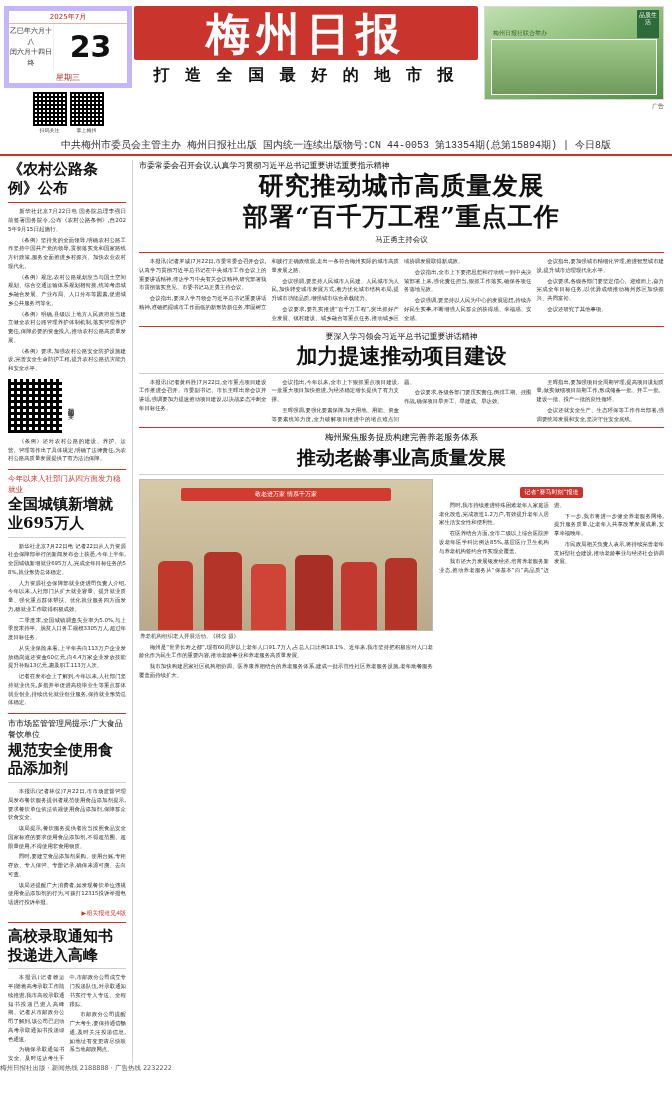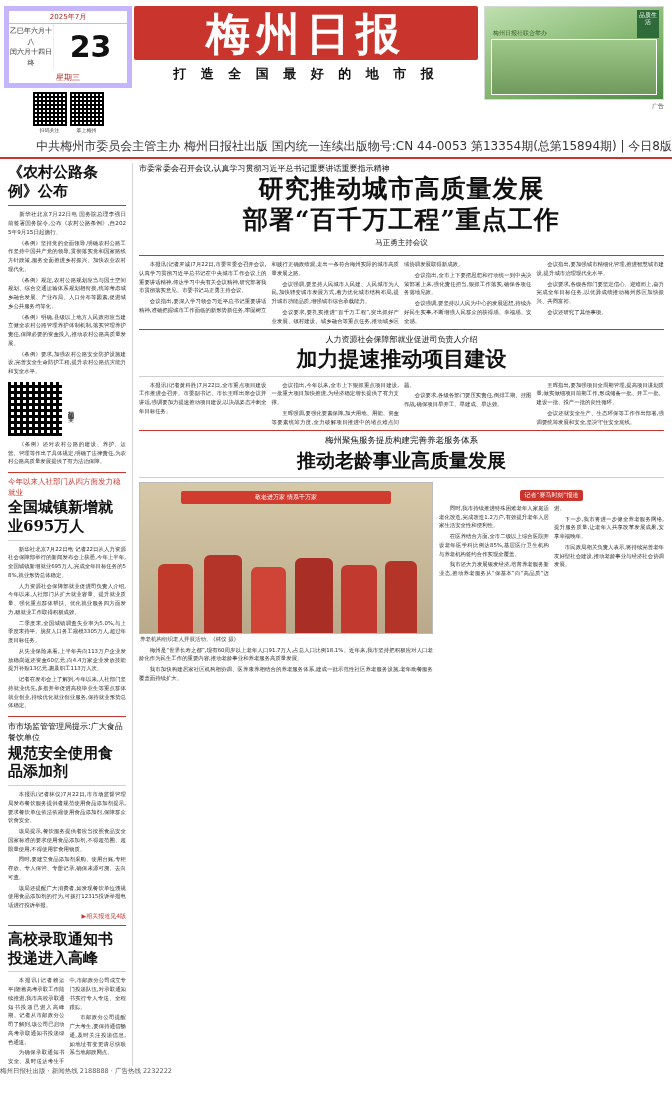--- a/index.html
+++ b/index.html
@@ -19,31 +19,31 @@
   .qr-row{display:flex;gap:3px;margin-top:4px;}
   .qr{width:34px;height:34px;background:
       repeating-linear-gradient(0deg,#000 0 2px,#fff 2px 4px),
       repeating-linear-gradient(90deg,#000 0 2px,rgba(255,255,255,0) 2px 4px);
       background-blend-mode:multiply;}
   .qr-cap{font-size:5px;text-align:center;color:#444;width:34px;line-height:1.2;margin-top:1px;}
 
   .md-center{flex:1;display:flex;flex-direction:column;align-items:center;justify-content:flex-start;}
   .title-band{width:100%;background:#c9352c;color:#fff;text-align:center;border-radius:2px;padding:6px 0 4px;}
   .title-band .t{font-family:"DejaVu Serif","Liberation Serif",serif;font-size:44px;font-weight:bold;letter-spacing:6px;line-height:1;}
-  .slogan{margin-top:5px;font-size:13px;letter-spacing:5px;color:#111;font-family:"DejaVu Serif","Liberation Serif",serif;font-weight:bold;}
+  .slogan{margin-top:5px;font-size:16px;letter-spacing:5px;color:#111;font-family:"DejaVu Serif","Liberation Serif",serif;font-weight:bold;}
 
   .md-right{width:180px;display:flex;flex-direction:column;}
   .ad-box{height:92px;border:1px solid #d8d8d8;background:linear-gradient(160deg,#bfe0b0,#7fb36a 60%,#4d8c47);position:relative;overflow:hidden;}
   .ad-title{position:absolute;top:4px;left:6px;right:6px;text-align:center;font-size:15px;font-weight:bold;color:#2f5d1f;letter-spacing:1px;}
   .ad-sub{position:absolute;top:22px;left:8px;font-size:6px;color:#355c22;}
   .ad-photo{position:absolute;bottom:4px;left:6px;right:6px;height:54px;background:linear-gradient(180deg,#9ec98a,#6f9a5c);border:1px solid #fff;}
   .ad-seal{position:absolute;top:3px;right:4px;width:22px;height:26px;background:#2f6b3a;color:#fff;font-size:6px;text-align:center;line-height:1.1;padding-top:2px;}
   .ad-foot{font-size:6px;color:#555;text-align:right;padding-top:2px;}
 
-  .md-meta{font-size:12px;text-align:right;color:#333;padding:3px 0 2px;border-bottom:2px solid #c9352c;}
+  .md-meta{font-size:10px;text-align:center;color:#333;padding:3px 0 2px;border-bottom:2px solid #c9352c;font-family:Liberation Mono, monospace;}
   .md-meta2{font-size:6.5px;text-align:left;color:#555;padding:1px 0 3px;}
 
   
   .body{display:flex;padding:4px 8px 0 8px;gap:6px;}
   .col{display:flex;flex-direction:column;}
   .col1{width:118px;}
   .col3{flex:1;}
   .vrule{width:1px;background:#d4d4d4;}
 
   .hl{font-family:"DejaVu Serif","Liberation Serif",serif;font-weight:bold;color:#111;}
@@ -204,21 +204,21 @@
         <p>会议要求,要扎实推进“百千万工程”,突出抓好产业发展、镇村建设、城乡融合等重点任务,推动城乡区域协调发展取得新成效。</p>
         <p>会议指出,全市上下要把思想和行动统一到中央决策部署上来,强化责任担当,狠抓工作落实,确保各项任务落地见效。</p>
         <p>会议强调,要坚持以人民为中心的发展思想,持续办好民生实事,不断增强人民群众的获得感、幸福感、安全感。</p>
         <p>会议指出,要加强城市精细化管理,推进智慧城市建设,提升城市治理现代化水平。</p>
         <p>会议要求,各级各部门要坚定信心、迎难而上,奋力完成全年目标任务,以优异成绩推动梅州苏区加快振兴、共同富裕。</p>
         <p>会议还研究了其他事项。</p>
       </div>
 
       <div class="rule"></div>
 
-      <div class="kicker-b" style="text-align:center">人力资源社会保障部就业促进司负责人介绍</div>
+      <div class="kicker-b" style="text-align:center">要深入学习领会习近平总书记重要讲话精神</div>
       <div class="headline-lg">加力提速推动项目建设</div>
       <div class="rule-gray"></div>
       <div class="txt cols4">
         <p>本报讯(记者黄科胜)7月22日,全市重点项目建设工作推进会召开。市委副书记、市长王晖出席会议并讲话,强调要加力提速推动项目建设,以决战姿态冲刺全年目标任务。</p>
         <p>会议指出,今年以来,全市上下狠抓重点项目建设,一批重大项目加快推进,为经济稳定增长提供了有力支撑。</p>
         <p>王晖强调,要强化要素保障,加大用地、用能、资金等要素统筹力度,全力破解项目推进中的堵点难点问题。</p>
         <p>会议要求,各级各部门要压实责任,倒排工期、挂图作战,确保项目早开工、早建成、早达效。</p>
         <p>王晖指出,要加强项目全周期管理,提高项目谋划质量,做实做细项目前期工作,形成储备一批、开工一批、建设一批、投产一批的良性循环。</p>
         <p>会议还就安全生产、生态环保等工作作出部署,强调要统筹发展和安全,坚决守住安全底线。</p>
       </div>

